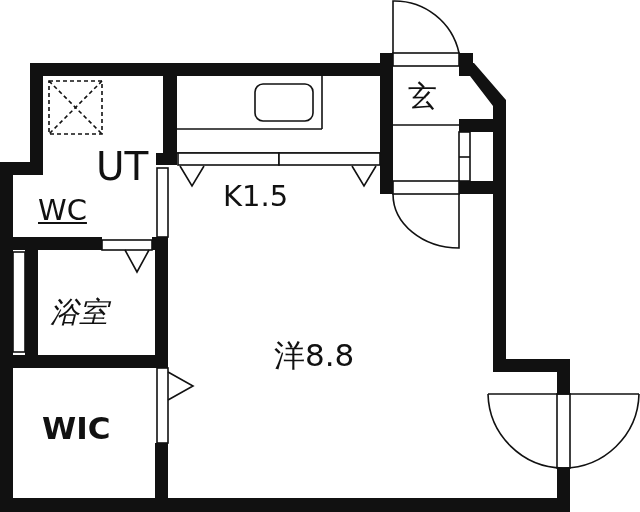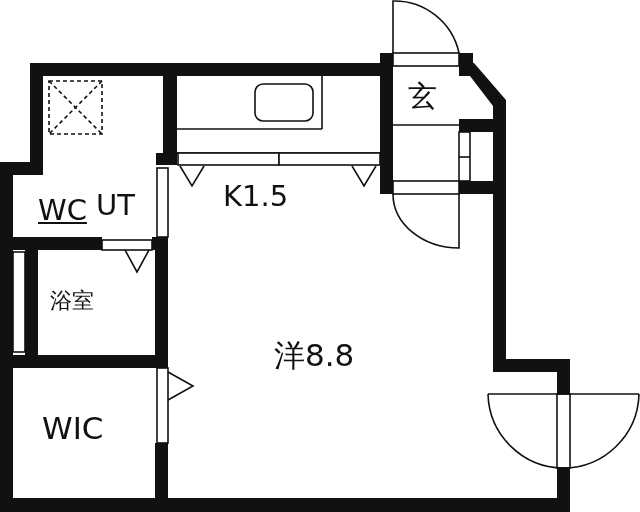--- a/index.html
+++ b/index.html
@@ -116,19 +116,19 @@
 
     <g>
       <rect class="thinw" x="557" y="394" width="13" height="74"></rect>
       <path class="thin" d="M488,394 L639,394"></path>
       <path class="thin" d="M488,394 A76,76 0 0 0 563,468"></path>
       <path class="thin" d="M639,394 A76,76 0 0 1 563,468"></path>
     </g>
   </g>
 </svg>
 
-<div class="label" style="left:96px; top:147px; font-size:29px;margin-top:44px;">UT</div>
+<div class="label" style="left:96px; top:147px; font-size:39px;">UT</div>
 <div class="label" style="left:38px; top:196px; font-size:29px;text-decoration:underline;">WC</div>
 <div class="label" style="left:223px; top:182px; font-size:29px;">K1.5</div>
 <div class="label" style="left:408px; top:82px; font-size:29px;">玄</div>
-<div class="label" style="left:50px; top:290px; font-size:22px;">浴室</div>
+<div class="label" style="left:50px; top:298px; font-size:29px;font-style:italic;">浴室</div>
 <div class="label" style="left:274px; top:312px; font-size:31px;margin-top:28px;">洋8.8</div>
-<div class="label" style="left:42px; top:413px; font-size:31px;">WIC</div>
+<div class="label" style="left:42px; top:413px; font-size:31px;font-weight:bold;">WIC</div>
 
 </body></html>

